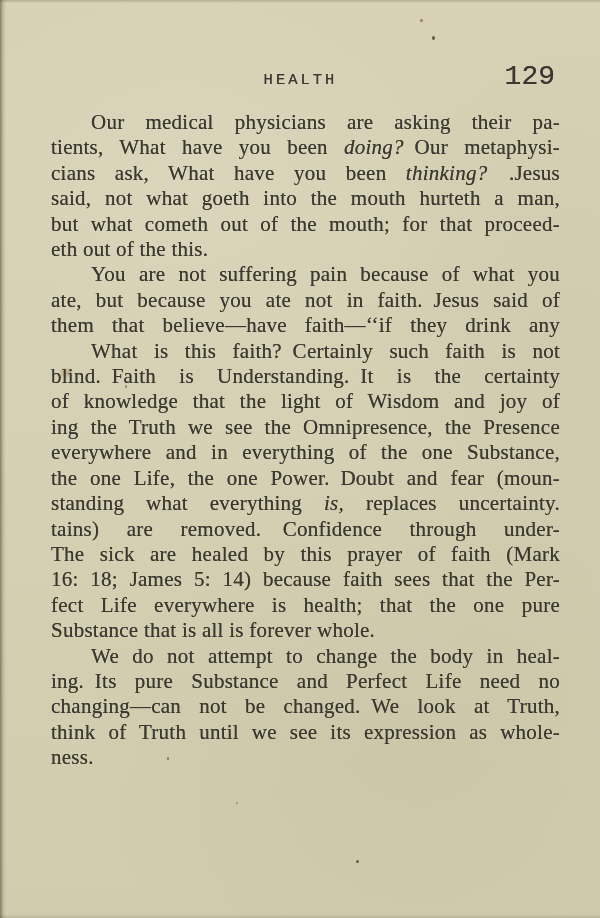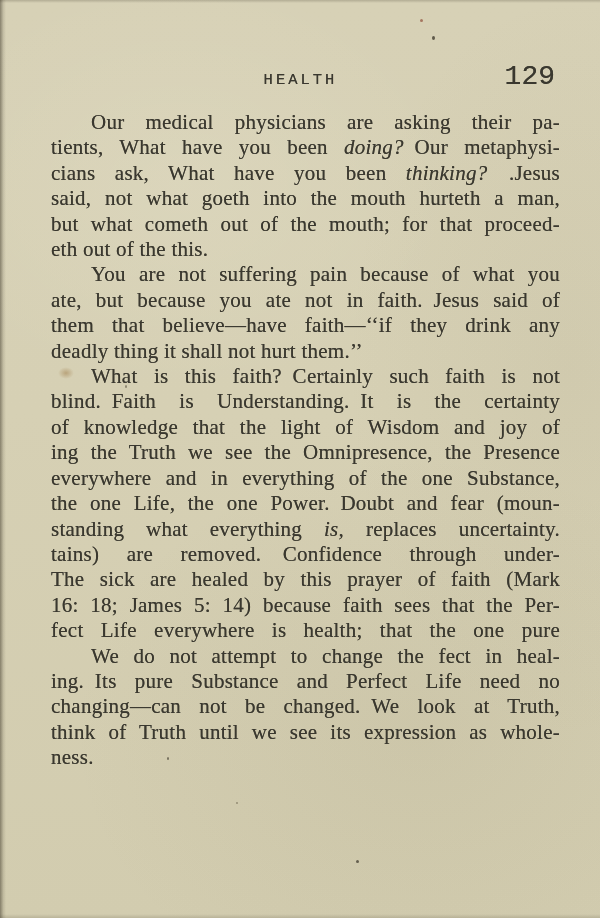--- a/index.html
+++ b/index.html
@@ -128,36 +128,36 @@
         <div class="line"><span>tients, What have you been </span><i>doing?</i><span> Our metaphysi-</span></div>
         <div class="line"><span>cians ask, What have you been </span><i>thinking?</i><span>  .Jesus</span></div>
         <div class="line"><span>said, not what goeth into the mouth hurteth a man,</span></div>
         <div class="line"><span>but what cometh out of the mouth; for that proceed-</span></div>
         <div class="line last"><span>eth out of the this.</span></div>
       </div>
       <div class="para">
         <div class="line first"><span>You are not suffering pain because of what you</span></div>
         <div class="line"><span>ate, but because you ate not in faith. Jesus said of</span></div>
         <div class="line"><span>them that believe—have faith—‘‘if they drink any</span></div>
-        <div class="line last"><span>deadly thing it shall not hurt them.’’</span></div>
       </div>
       <div class="para">
         <div class="line first"><span>What is this faith? Certainly such faith is not</span></div>
         <div class="line"><span>blind. Faith is Understanding. It is the certainty</span></div>
         <div class="line"><span>of knowledge that the light of Wisdom and joy of</span></div>
         <div class="line"><span>ing the Truth we see the Omnipresence, the Presence</span></div>
         <div class="line"><span>everywhere and in everything of the one Substance,</span></div>
         <div class="line"><span>the one Life, the one Power. Doubt and fear (moun-</span></div>
         <div class="line"><span>standing what everything </span><i>is,</i><span> replaces uncertainty.</span></div>
         <div class="line"><span>tains) are removed.  Confidence through under-</span></div>
         <div class="line"><span>The sick are healed by this prayer of faith (Mark</span></div>
         <div class="line"><span>16: 18; James 5: 14) because faith sees that the Per-</span></div>
         <div class="line"><span>fect Life everywhere is health; that the one pure</span></div>
+        <div class="line last"><span>Substance that is all is forever whole.</span></div>
       </div>
       <div class="para">
-        <div class="line first"><span>We do not attempt to change the fect in heal-</span></div>
+        <div class="line first"><span>We do not attempt to change the body in heal-</span></div>
         <div class="line"><span>ing. Its pure Substance and Perfect Life need no</span></div>
         <div class="line"><span>changing—can not be changed. We look at Truth,</span></div>
         <div class="line"><span>think of Truth until we see its expression as whole-</span></div>
         <div class="line last"><span>ness.</span></div>
       </div>
     </div>
 </div>
 
 </body></html>

